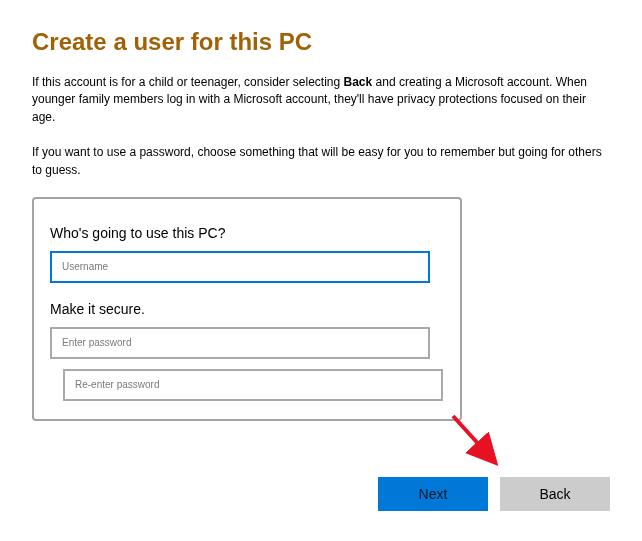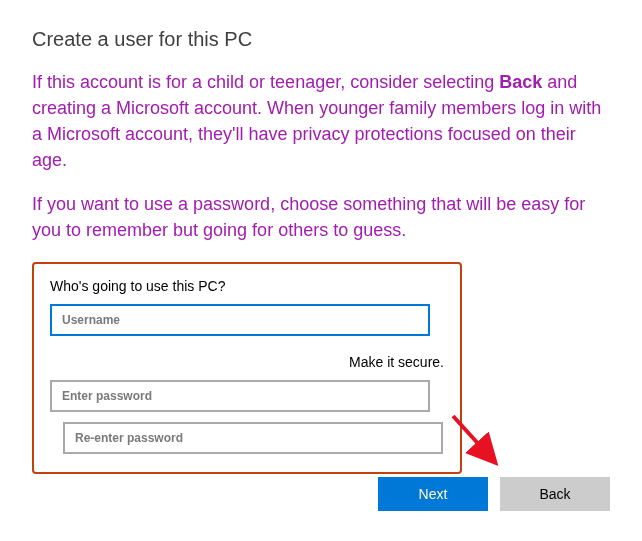--- a/index.html
+++ b/index.html
@@ -10,87 +10,85 @@
     }
     body {
       width: 642px;
       height: 541px;
       background: #ffffff;
       padding: 28px 32px 20px 32px;
       position: relative;
       color: #000;
     }
     h1.title {
-      font-size: 20px;
-      font-weight: 400;
+      font-size: 24px;
+      font-weight: 700;
       margin-bottom: 18px;
-      color: #404040;
+      color: #a16207;
     }
     p.body-text {
-      font-size: 18px;
+      font-size: 12px;
       line-height: 1.45;
       margin-bottom: 18px;
-      color: #a21caf;
+      color: #000000;
     }
     .bold {
       font-weight: 700;
     }
     .highlight-box {
-      border: 2px solid #c2410c;
+      border: 2px solid #a3a3a3;
       border-radius: 4px;
-      padding: 14px 16px 18px 16px;
+      padding: 26px 16px 18px 16px;
       margin-top: 6px;
       width: 430px;
     }
     .section-label {
       font-size: 14px;
       margin-bottom: 10px;
       color: #000;
     }
     .field {
       width: 100%;
       max-width: 380px;
       height: 32px;
       padding: 4px 10px;
-      font-size: 12px;
+      font-size: 10px;
       border: 2px solid #a9a9a9;
       outline: none;
       margin-bottom: 10px;
       color: #3b82f6;
-      font-weight: bold;
     }
     .field::placeholder {
       color: #7a7a7a;
     }
     .field.focused {
       border-color: #0078d7;
     }
     .secure-label {
       margin-top: 8px;
-      text-align: right;
     }
     .button-row {
       position: absolute;
       right: 32px;
       bottom: 30px;
       display: flex;
       gap: 12px;
     }
     .btn {
       width: 110px;
       height: 34px;
       font-size: 14px;
       border: none;
       cursor: pointer;
       text-align: center;
       line-height: 34px;
     }
     .btn-primary {
       background: #0078d7;
-      color: #fef9c3;
+      color: #0f172a;
     }
     .btn-secondary {
       background: #cccccc;
       color: #000000;
     }
     .arrow-annotation {
       position: absolute;
       left: 445px;
       top: 408px;
       pointer-events: none;

